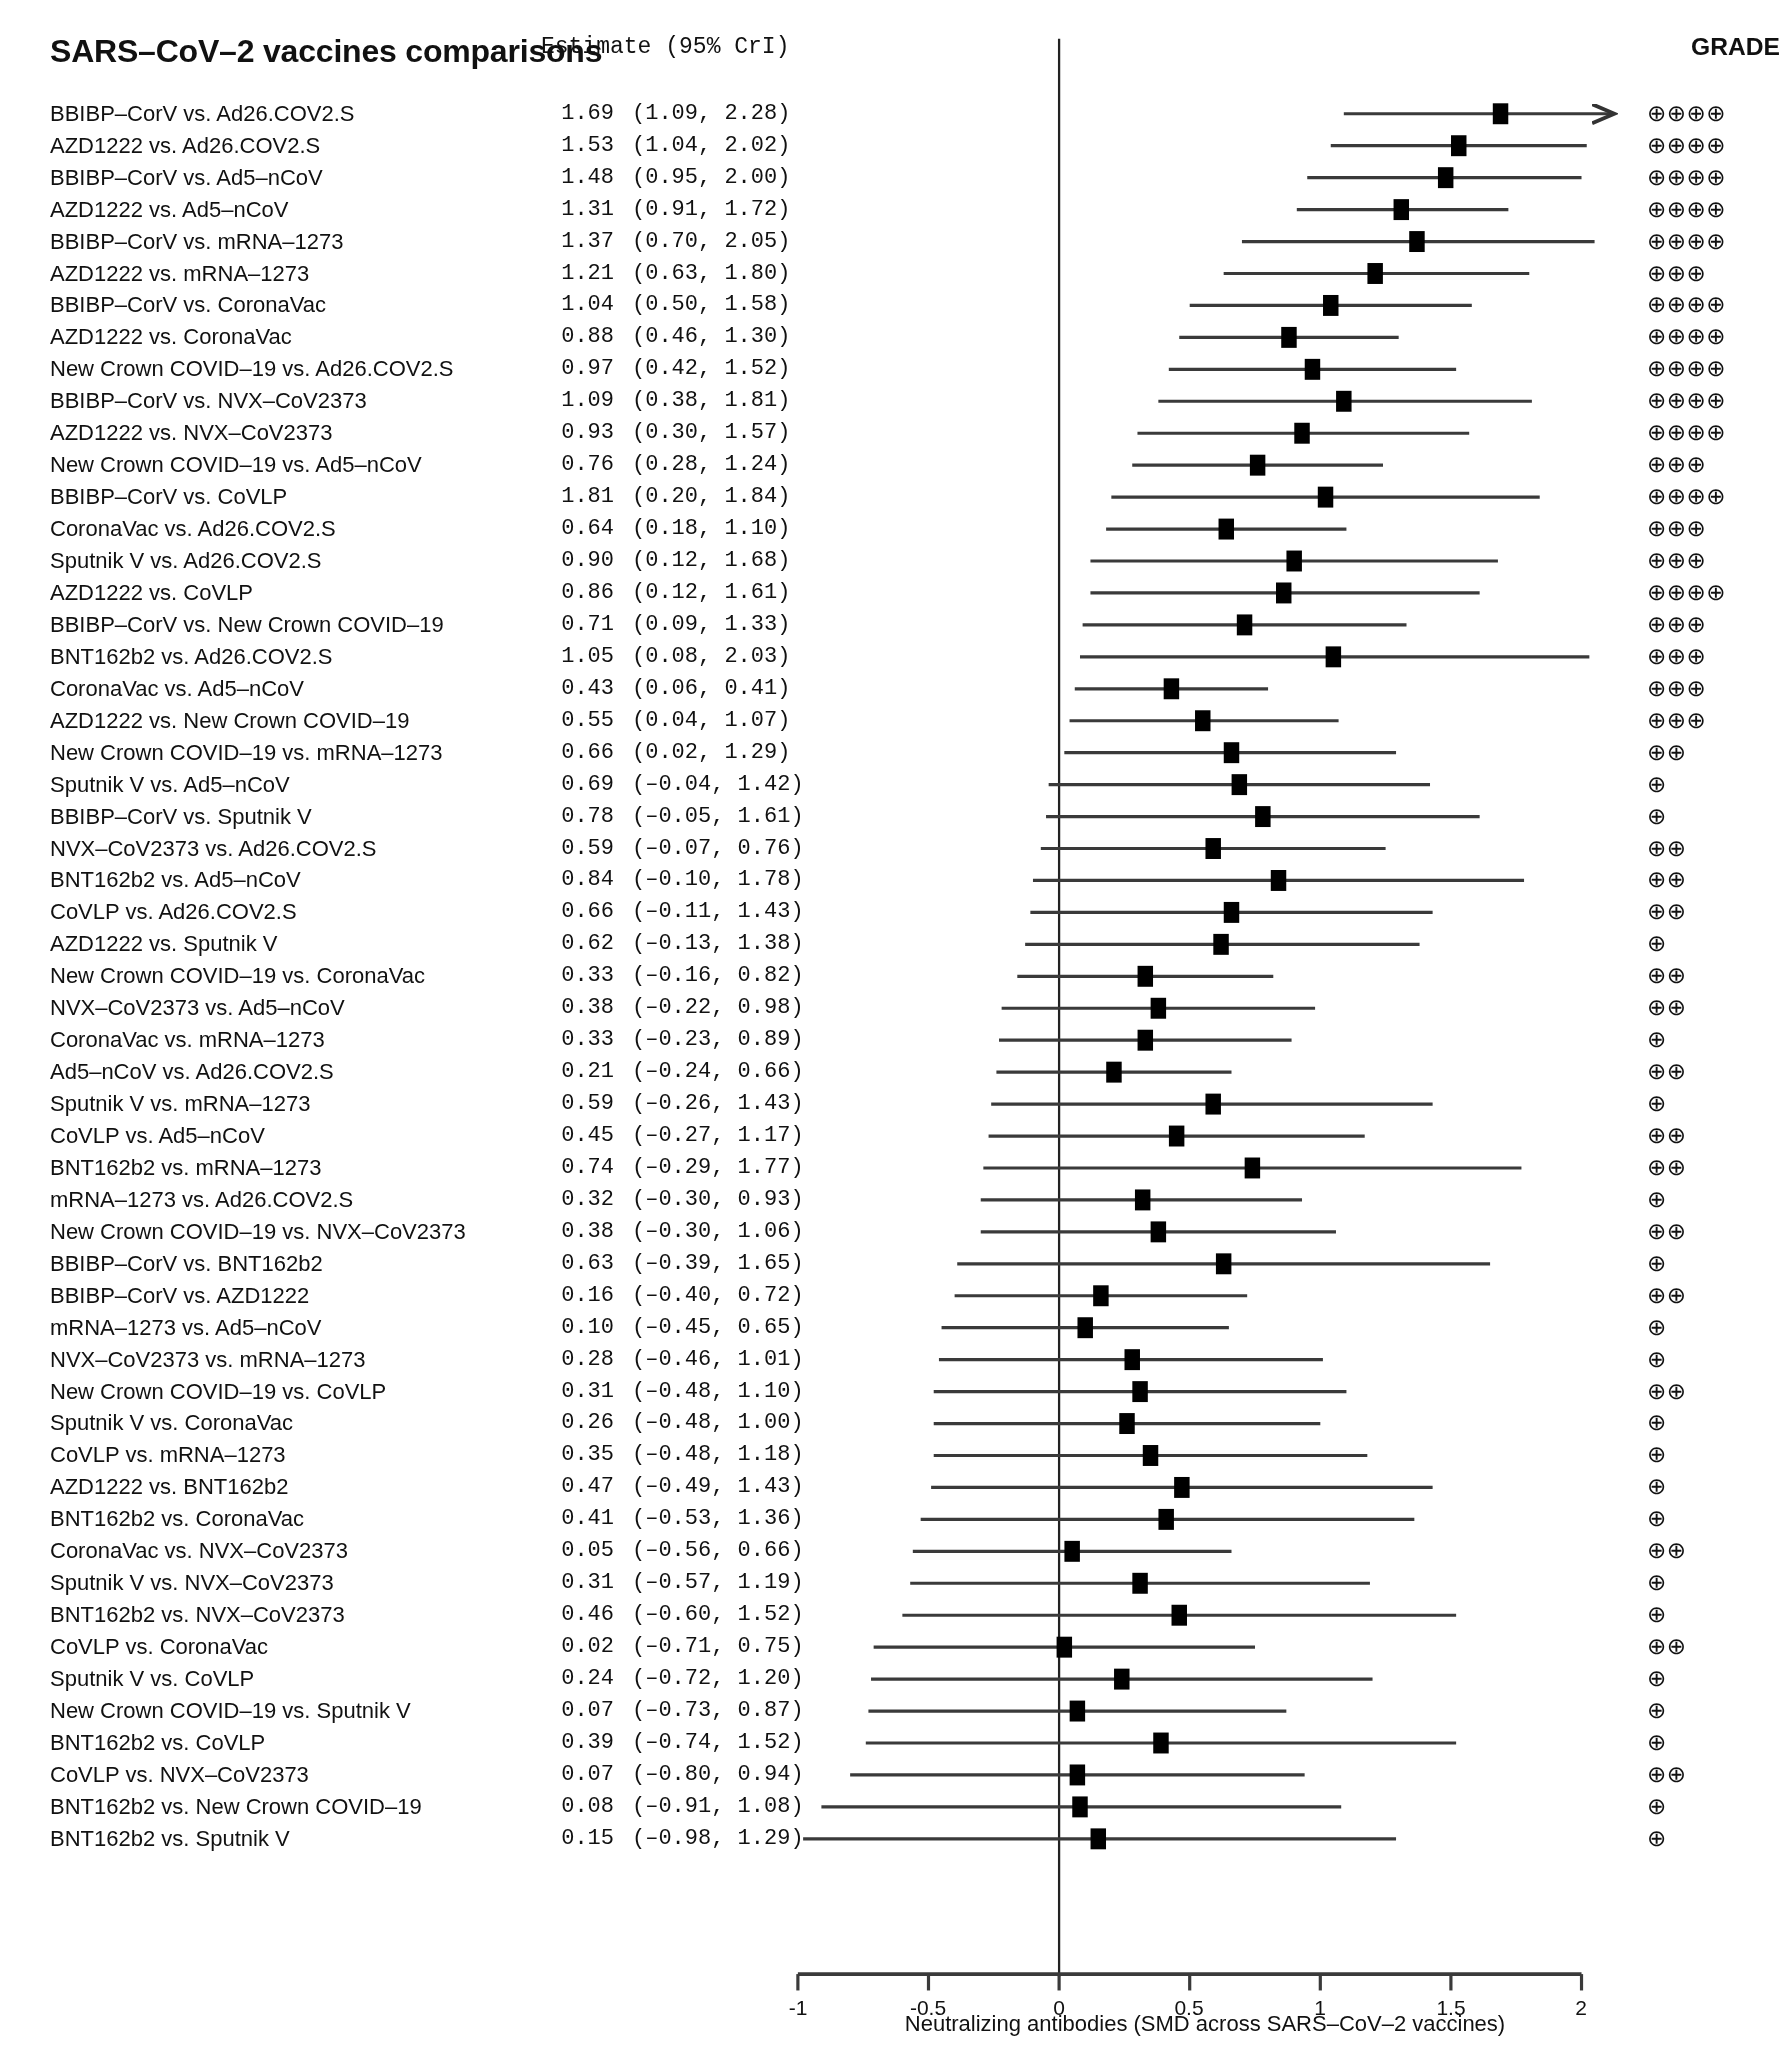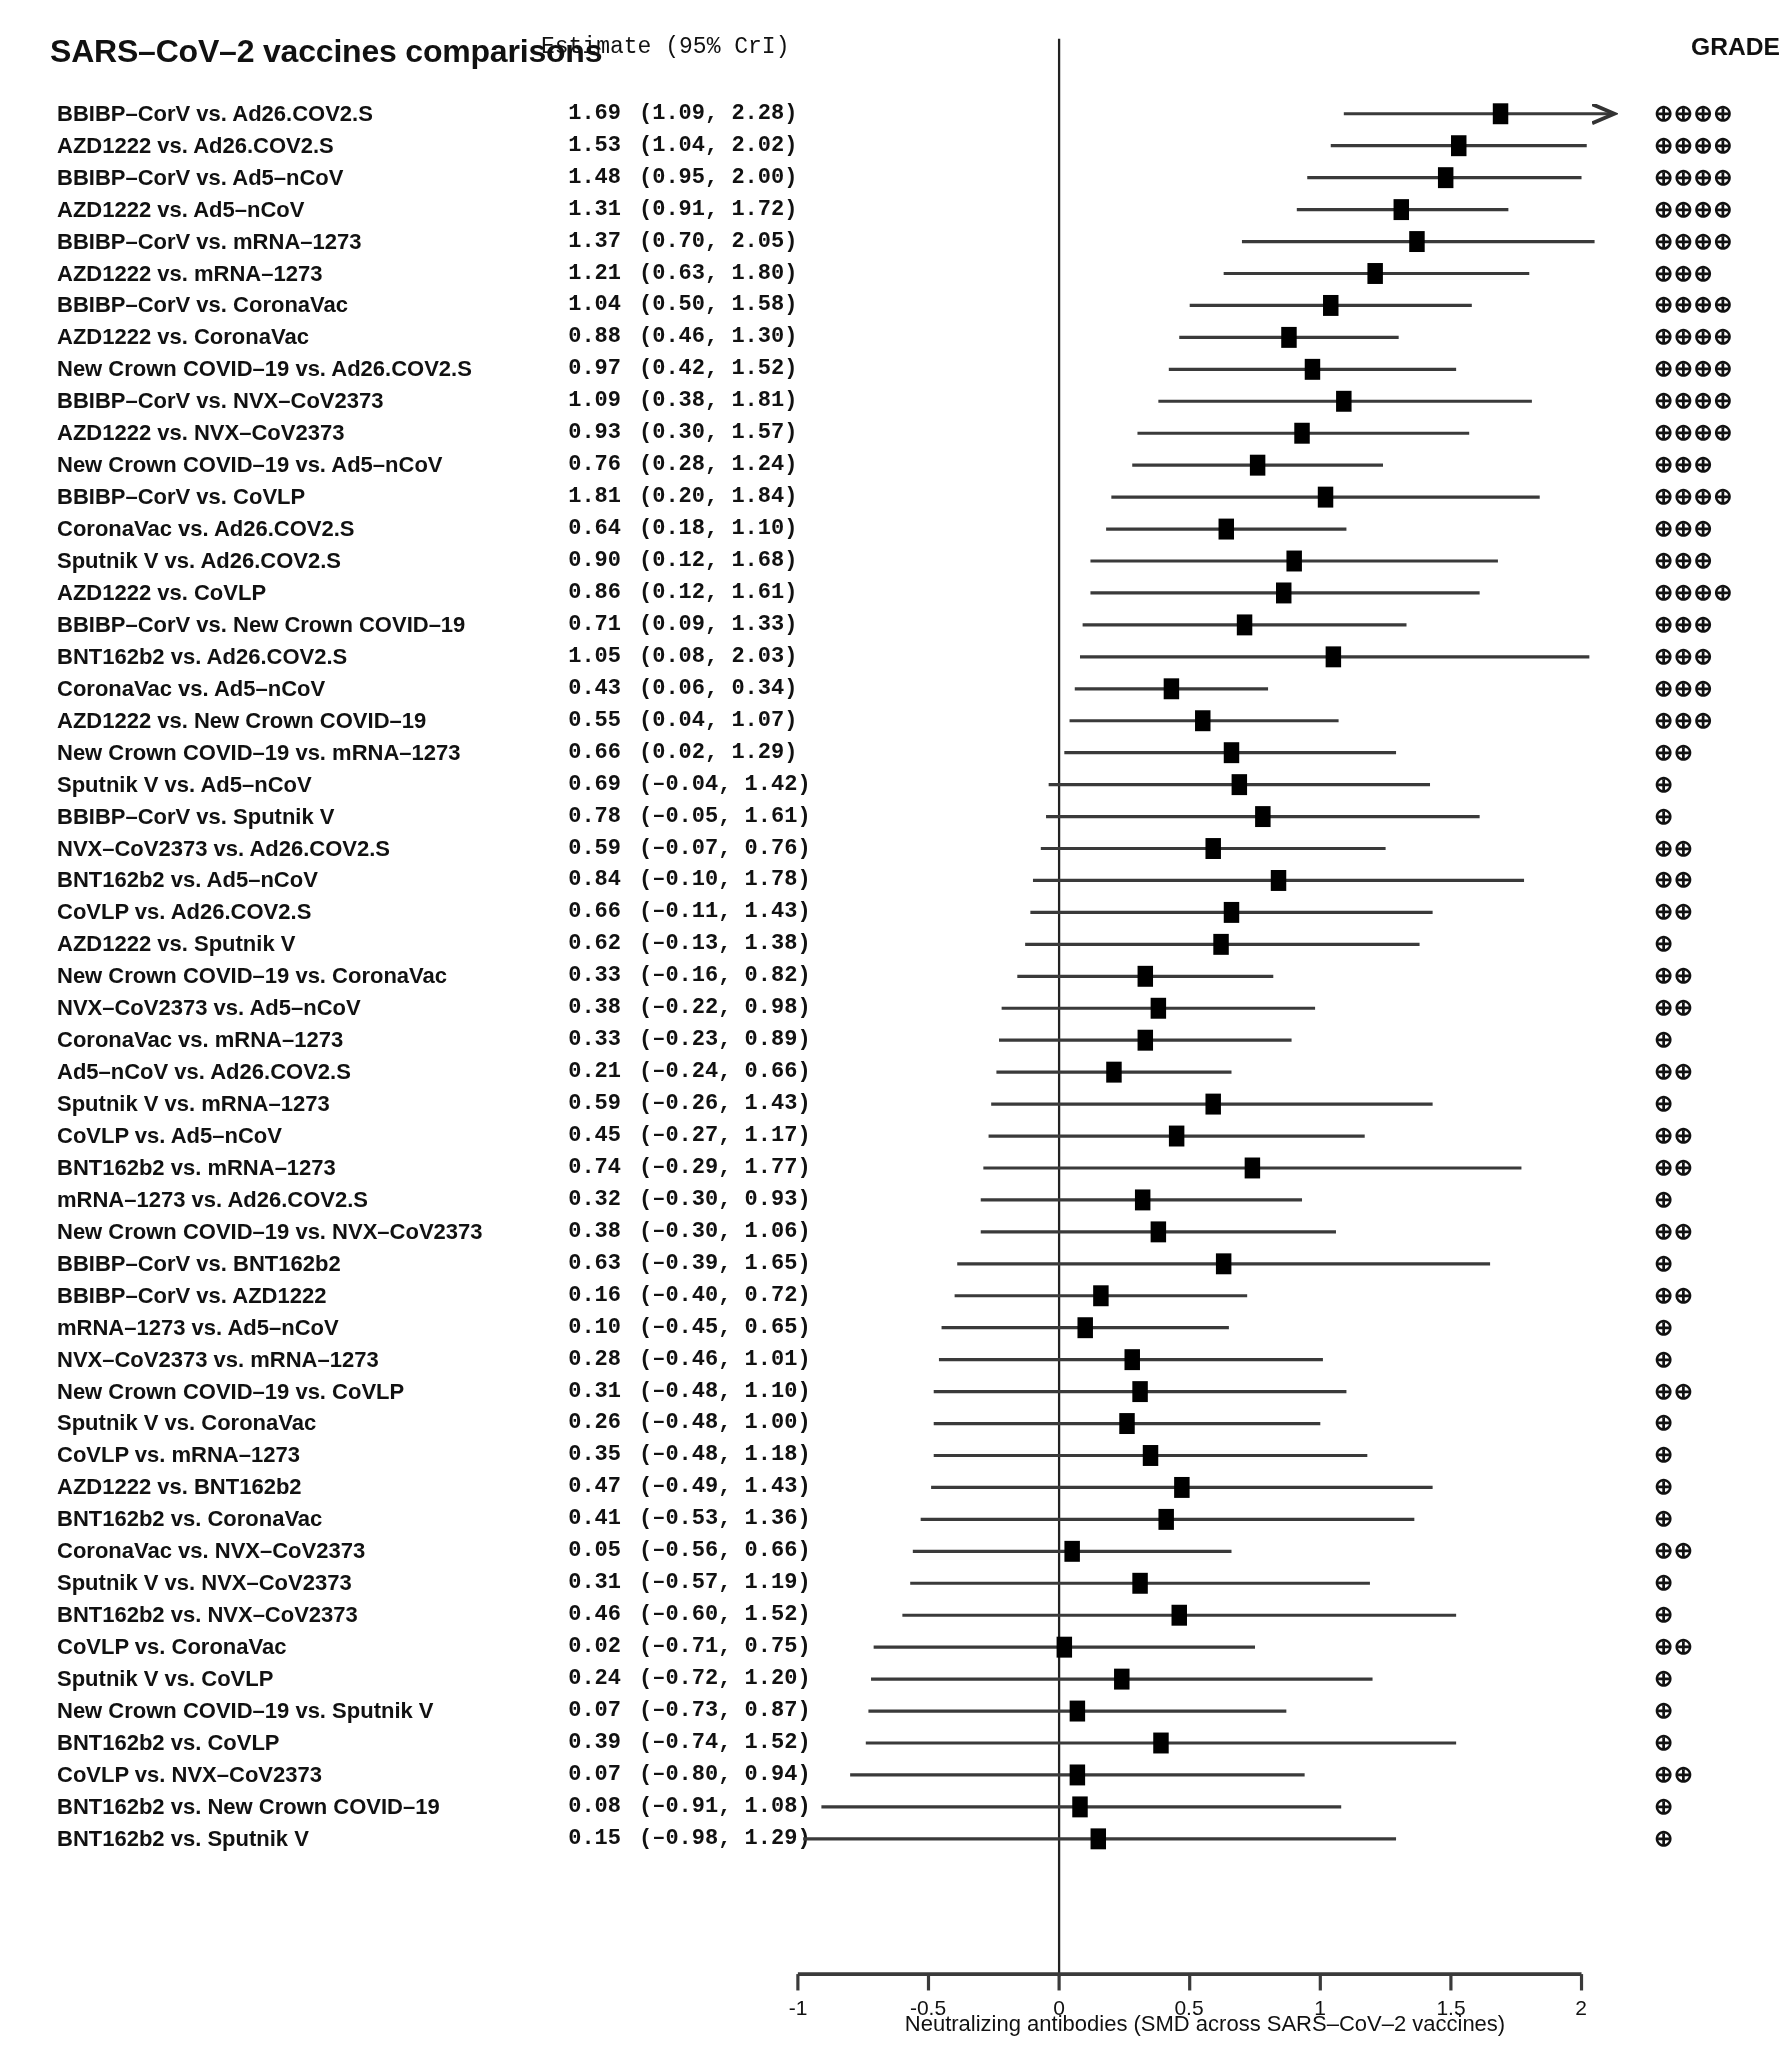--- a/index.html
+++ b/index.html
@@ -40,24 +40,23 @@
     position:absolute;
     left:1691px; top:33px;
     font-size:24.6px;
     font-weight:bold;
     white-space:nowrap;
   }
 
   
   #rows{
     position:absolute;
-    left:7px; top:0;
+    left:0; top:0;
     width:1554px;
     height:1938px;
-    font-weight:bold;
   }
   .row{
     position:absolute;
     left:0;
     width:1791px;
     height:32px;
   }
   .r-label{
     position:absolute;
     left:50px;
@@ -246,21 +245,21 @@
     </div>
     <div class="row" style="top: 641px;">
       <div class="r-label">BNT162b2 vs. Ad26.COV2.S</div>
       <div class="r-est">1.05</div>
       <div class="r-ci">(0.08, 2.03)</div>
       <div class="r-grade">⊕⊕⊕</div>
     </div>
     <div class="row" style="top: 673px;">
       <div class="r-label">CoronaVac vs. Ad5–nCoV</div>
       <div class="r-est">0.43</div>
-      <div class="r-ci">(0.06, 0.34)</div>
+      <div class="r-ci">(0.06, 0.41)</div>
       <div class="r-grade">⊕⊕⊕</div>
     </div>
     <div class="row" style="top: 705px;">
       <div class="r-label">AZD1222 vs. New Crown COVID–19</div>
       <div class="r-est">0.55</div>
       <div class="r-ci">(0.04, 1.07)</div>
       <div class="r-grade">⊕⊕⊕</div>
     </div>
     <div class="row" style="top: 737px;">
       <div class="r-label">New Crown COVID–19 vs. mRNA–1273</div>

